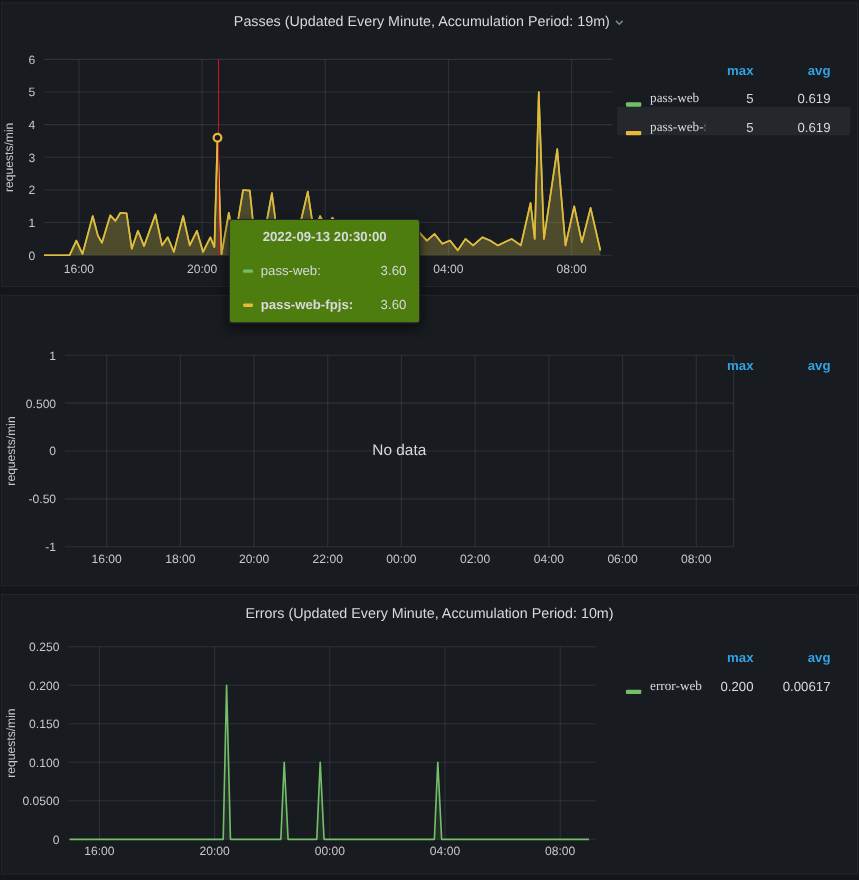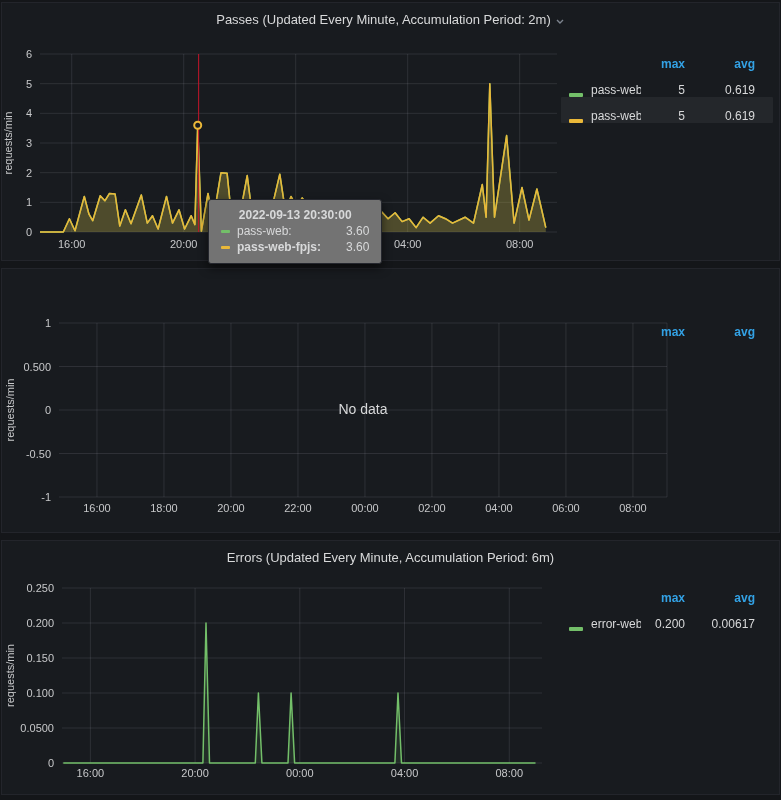--- a/index.html
+++ b/index.html
@@ -17,42 +17,42 @@
     display:flex;align-items:center;justify-content:center;gap:4px;cursor:pointer;}
   .panel-title{font-size:13px;font-weight:500;color:var(--text);white-space:nowrap;}
   .caret{display:inline-block;margin-top:2px;opacity:.75;}
   svg.plot{position:absolute;top:0;left:0;display:block;}
   svg text{font-family:"Liberation Sans",sans-serif;font-size:11px;fill:var(--tick);}
   svg text.nodata{font-size:14px;fill:var(--text);}
   .legend{position:absolute;right:6px;width:212px;font-size:12px;}
   .lrow{display:flex;align-items:flex-end;height:26px;padding:0 18px 0 8px;border-radius:1px;}
   .lrow.hl{background:var(--hl);}
   .lrow .sw{width:14px;height:4px;border-radius:1px;margin-right:8px;flex:none;}
-  .lrow .nm{flex:1 1 auto;white-space:nowrap;overflow:hidden;cursor:pointer;}
+  .lrow .nm{flex:1 1 auto;white-space:nowrap;overflow:hidden;cursor:pointer;font-family:Liberation Serif, serif;}
   .lrow .c1{width:44px;text-align:right;flex:none;}
   .lrow .c2{width:56px;text-align:right;flex:none;margin-left:14px;}
   .lrow.hdr{height:22px;}
   .lrow.hdr .c1,.lrow.hdr .c2{color:var(--blue);font-weight:700;cursor:pointer;}
-  .tooltip{position:absolute;left:208px;top:199px;background:#737373;border:1px solid #25272E;
+  .tooltip{position:absolute;left:208px;top:199px;background:#4d7c0f;border:1px solid #25272E;
     border-radius:3px;padding:8px 12px 9px;font-size:12px;white-space:nowrap;z-index:9;
     box-shadow:0 4px 10px rgba(0,0,0,.55);min-width:152px;}
   .tooltip .tdate{font-weight:700;text-align:center;color:var(--text);margin-bottom:2px;}
-  .trow{display:flex;align-items:center;margin-top:2px;gap:7px;}
+  .trow{display:flex;align-items:center;margin-top:17px;gap:7px;}
   .trow .sw{width:9px;height:3px;border-radius:1px;flex:none;}
   .trow .tv{margin-left:auto;font-weight:400;padding-left:18px;}
   .trow.bold .tn{font-weight:700;}
 </style>
 </head>
 <body>
 
 <div id="stage">
 
   <section class="panel" id="panel-0" style="top:2px;height:259px;">
     <div class="panel-header">
-      <span class="panel-title">Passes (Updated Every Minute, Accumulation Period: 2m)</span>
+      <span class="panel-title">Passes (Updated Every Minute, Accumulation Period: 19m)</span>
       <span class="caret"><svg width="10" height="7" viewBox="0 0 10 7">
             <polyline points="2,2 5,5 8,2" fill="none" stroke="#9FA7B3" stroke-width="1.4"></polyline>
           </svg></span>
     </div>
     <svg class="plot" width="779" height="259">
         <g>
           <line x1="38" x2="555" y1="229" y2="229" stroke="rgba(204,204,220,0.12)"></line>
           <line x1="38" x2="555" y1="199.33333333333334" y2="199.33333333333334" stroke="rgba(204,204,220,0.12)"></line>
           <line x1="38" x2="555" y1="169.66666666666669" y2="169.66666666666669" stroke="rgba(204,204,220,0.12)"></line>
           <line x1="38" x2="555" y1="140" y2="140" stroke="rgba(204,204,220,0.12)"></line>
@@ -148,21 +148,21 @@
           <span class="sw" style="background:none"></span>
           <span class="nm"></span>
           <span class="c1">max</span>
           <span class="c2">avg</span>
         </div>
       </div>
   </section>
 
   <section class="panel" id="panel-2" style="top:540px;height:255px;">
     <div class="panel-header">
-      <span class="panel-title">Errors (Updated Every Minute, Accumulation Period: 6m)</span>
+      <span class="panel-title">Errors (Updated Every Minute, Accumulation Period: 10m)</span>
     </div>
     <svg class="plot" width="779" height="255">
         <g>
           <line x1="60" x2="540" y1="222" y2="222" stroke="rgba(204,204,220,0.12)"></line>
           <line x1="60" x2="540" y1="187" y2="187" stroke="rgba(204,204,220,0.12)"></line>
           <line x1="60" x2="540" y1="152" y2="152" stroke="rgba(204,204,220,0.12)"></line>
           <line x1="60" x2="540" y1="117" y2="117" stroke="rgba(204,204,220,0.12)"></line>
           <line x1="60" x2="540" y1="82" y2="82" stroke="rgba(204,204,220,0.12)"></line>
           <line x1="60" x2="540" y1="47" y2="47" stroke="rgba(204,204,220,0.12)"></line>
           <line x1="88.36363636363637" x2="88.36363636363637" y1="47" y2="222" stroke="rgba(204,204,220,0.12)"></line>

